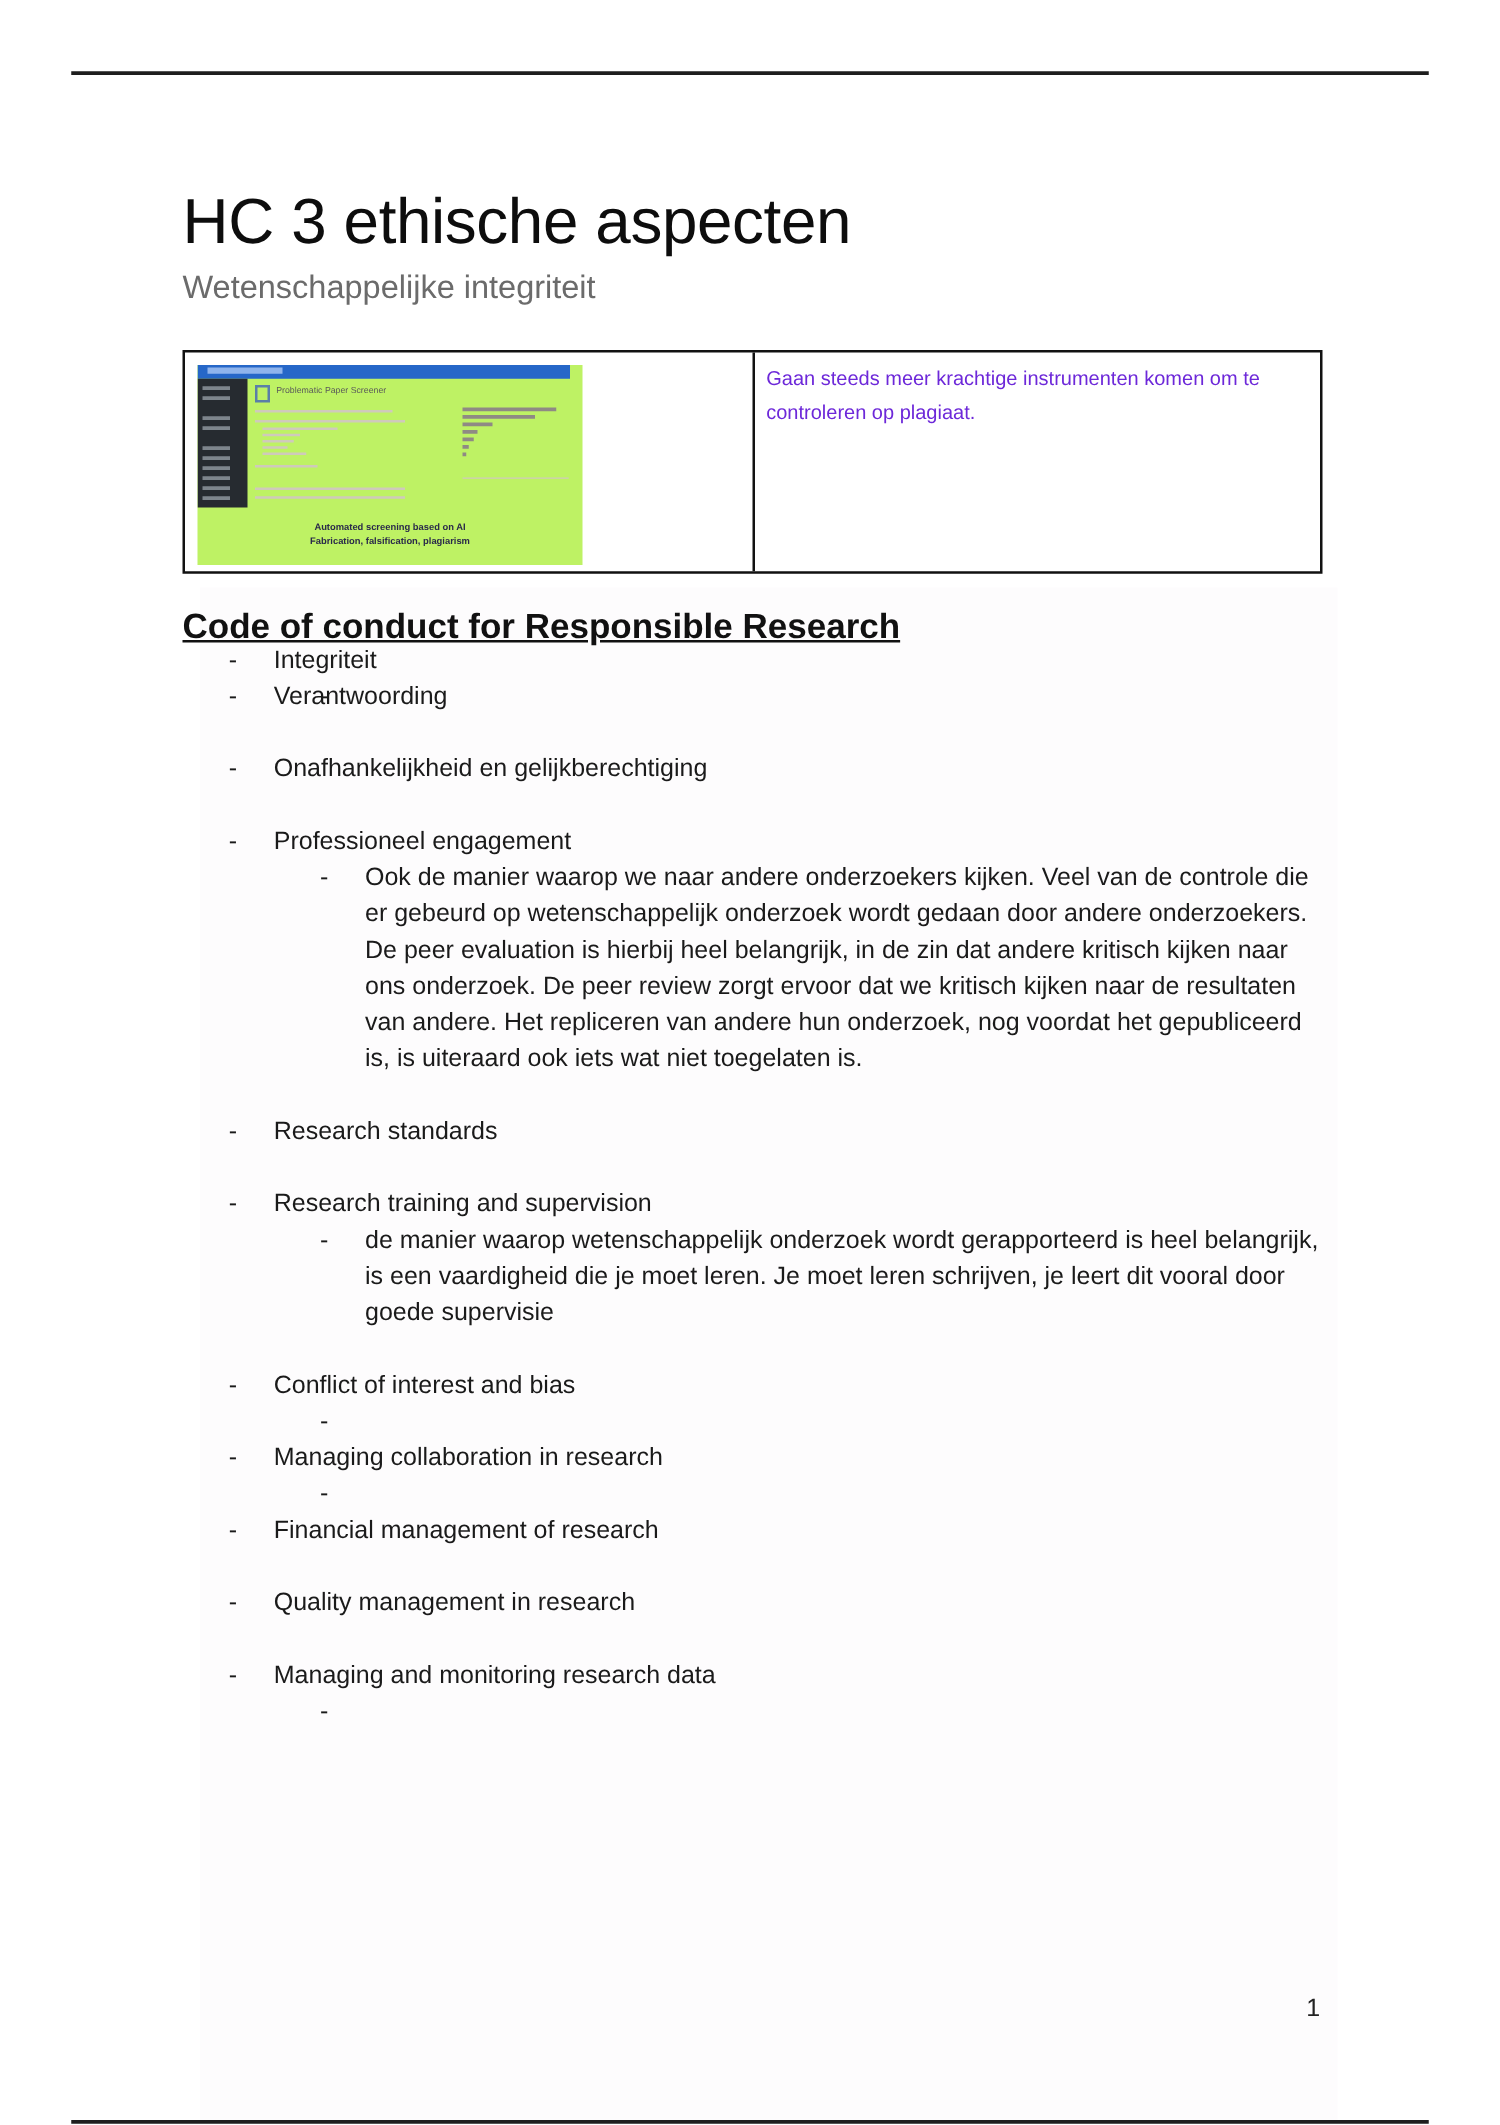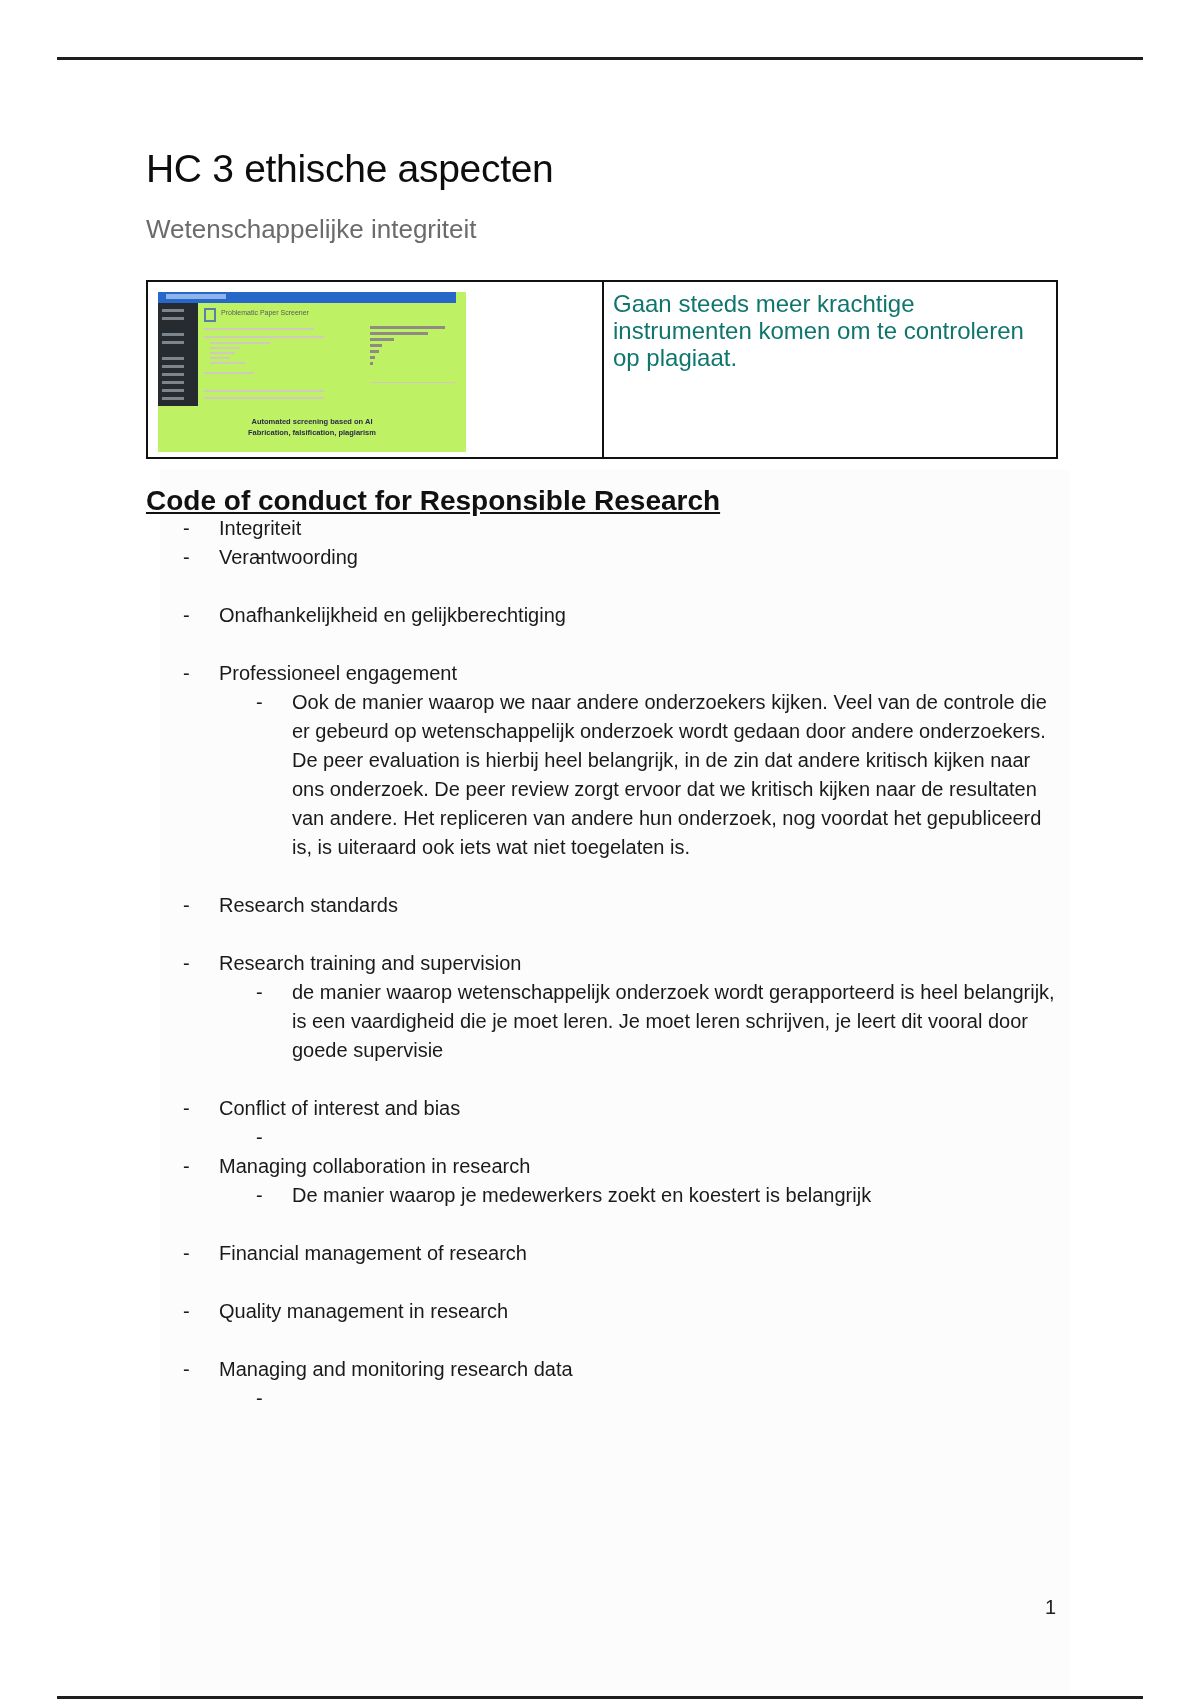--- a/index.html
+++ b/index.html
@@ -5,26 +5,26 @@
     * { box-sizing: border-box; margin: 0; padding: 0; }
     html, body { width: 1200px; height: 1700px; background: #ffffff; overflow: hidden; }
     body { position: relative; font-family: "Liberation Sans", sans-serif; color: #111; }
 
     .rule { position: absolute; left: 57px; width: 1086px; height: 3px; background: #1e1e1e; }
     .rule.top { top: 57px; }
     .rule.bottom { top: 1696px; }
 
     .page-tint { position: absolute; left: 160px; top: 470px; width: 910px; height: 1226px; background: #fdfcfd; }
 
-    .title { position: absolute; left: 146px; top: 147px; font-size: 39px; font-weight: 400; color: #0d0d0d; letter-spacing: -0.3px; white-space: nowrap; }
+    .title { position: absolute; left: 146px; top: 147px; font-size: 51px; font-weight: 400; color: #0d0d0d; letter-spacing: -0.3px; white-space: nowrap; }
     .subtitle { position: absolute; left: 146px; top: 214px; font-size: 26px; color: #6b6b6b; white-space: nowrap; }
 
     .media-table { position: absolute; left: 146px; top: 280px; width: 912px; height: 179px; border: 2px solid #111; display: flex; }
     .media-cell { width: 456px; height: 100%; border-right: 2px solid #111; position: relative; padding: 10px; }
-    .text-cell { flex: 1; padding: 8px 9px; font-size: 24px; line-height: 27px; color: #0f766e; }
+    .text-cell { flex: 1; padding: 8px 9px; font-size: 16px; line-height: 27px; color: #6d28d9; }
 
     
     .thumb { position: absolute; left: 10px; top: 10px; width: 308px; height: 160px; background: #bef264; overflow: hidden; }
     .thumb-bar { position: absolute; left: 0; top: 0; width: 298px; height: 11px; background: #2667c8; }
     .thumb-bar-text { position: absolute; left: 8px; top: 2px; width: 60px; height: 5px; background: #8fb4ec; }
     .thumb-side { position: absolute; left: 0; top: 11px; width: 40px; height: 103px; background: #262b30; }
     .thumb-side i { position: absolute; left: 4px; width: 22px; height: 3px; background: #7d858c; display: block; }
     .thumb-logo { position: absolute; left: 46px; top: 16px; width: 12px; height: 14px; border: 2px solid #5b7fa8; }
     .thumb-head { position: absolute; left: 63px; top: 17px; font-size: 7px; color: #5a5a5a; white-space: nowrap; }
     .thumb-line { position: absolute; height: 2px; background: #cfcabb; }
@@ -119,21 +119,21 @@
 
   <div class="lvl1"><span class="dash">-</span><span>Research training and supervision</span></div>
   <div class="lvl2"><span class="dash">-</span><span>de manier waarop wetenschappelijk onderzoek wordt gerapporteerd is heel belangrijk, is een vaardigheid die je moet leren. Je moet leren schrijven, je leert dit vooral door goede supervisie</span></div>
   <div class="gap"></div>
 
   <div class="lvl1"><span class="dash">-</span><span>Conflict of interest and bias</span></div>
   <div class="lvl2"><span class="dash">-</span></div>
   <div class="gap"></div>
 
   <div class="lvl1"><span class="dash">-</span><span>Managing collaboration in research</span></div>
-  <div class="lvl2"><span class="dash">-</span><span>De manier waarop je medewerkers zoekt en koestert is belangrijk</span></div>
+  <div class="lvl2"><span class="dash">-</span></div>
   <div class="gap"></div>
 
   <div class="lvl1"><span class="dash">-</span><span>Financial management of research</span></div>
   <div class="gap"></div>
 
   <div class="lvl1"><span class="dash">-</span><span>Quality management in research</span></div>
   <div class="gap"></div>
 
   <div class="lvl1"><span class="dash">-</span><span>Managing and monitoring research data</span></div>
   <div class="lvl2"><span class="dash">-</span></div>

